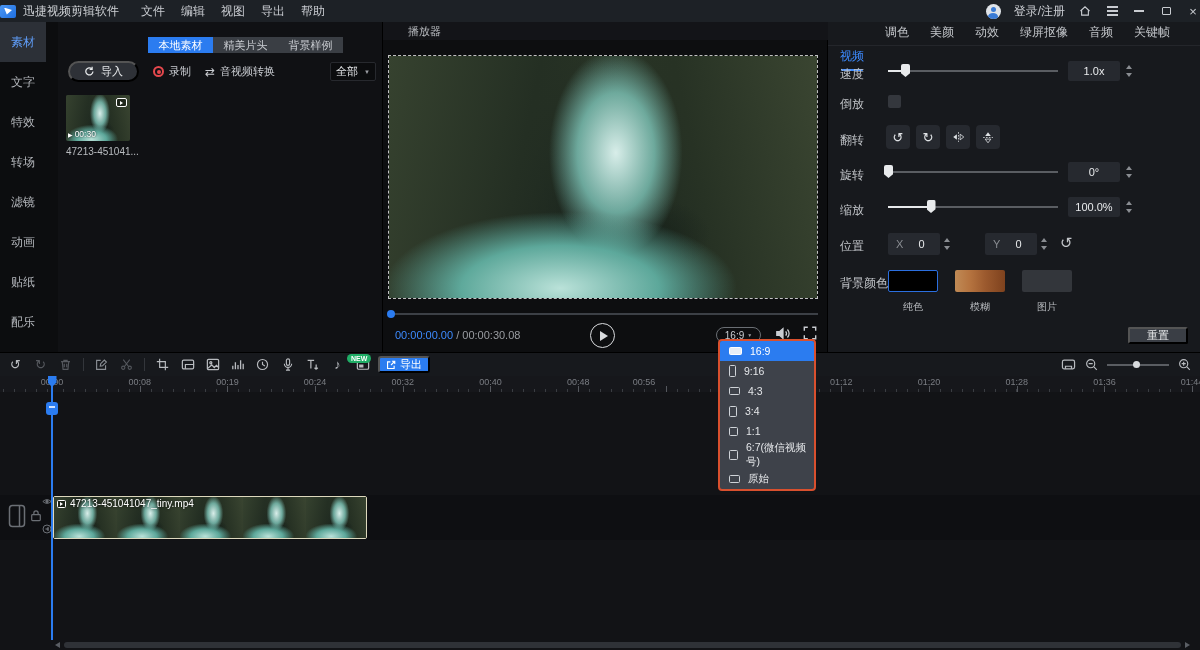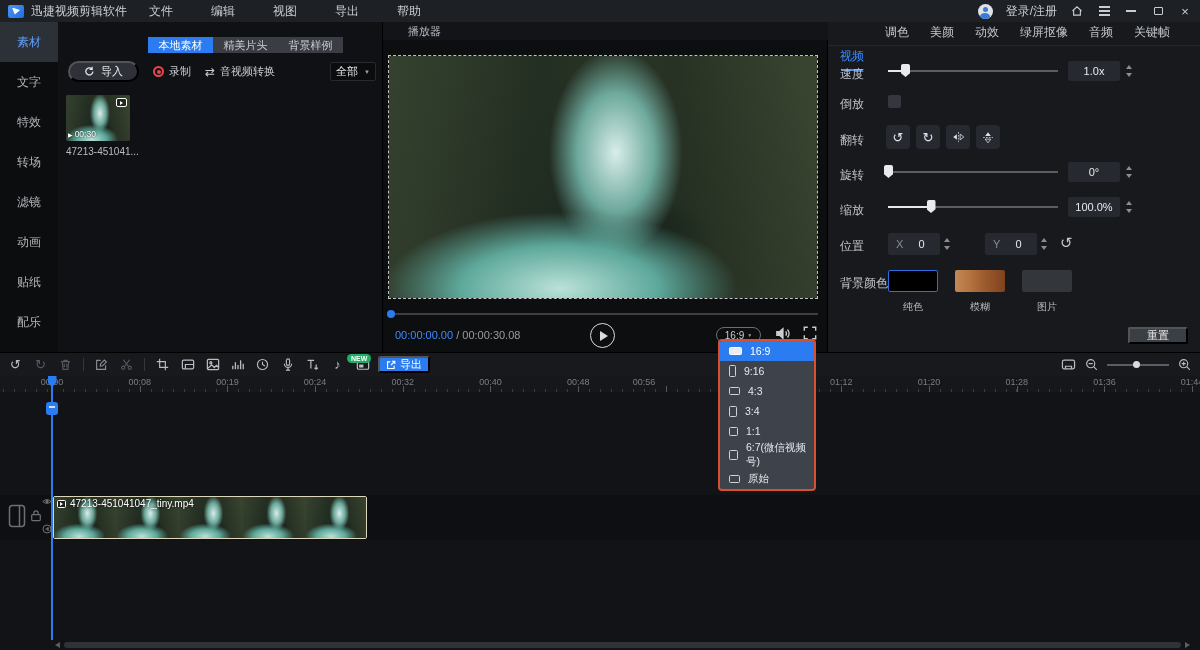--- a/index.html
+++ b/index.html
@@ -1,40 +1,40 @@
 <!DOCTYPE html>
 <html><head>
 <meta charset="utf-8">
 <style>
   *{margin:0;padding:0;box-sizing:border-box;font-family:"Liberation Sans","DejaVu Sans",sans-serif;}
   html,body{width:1200px;height:650px;background:#0b0c0e;overflow:hidden;}
   .app{position:relative;width:1200px;height:650px;color:#c2c5c9;font-size:12px;}
 
   
-  .titlebar{position:absolute;top:0;left:0;width:1200px;height:22px;background:#1d2126;display:flex;align-items:center;padding:0 8px;z-index:30;}
+  .titlebar{position:absolute;top:0;left:0;width:1200px;height:22px;background:#1d2126;display:flex;align-items:center;padding:0 0;z-index:30;}
   .logo{width:16px;height:13px;border-radius:2px;background:linear-gradient(135deg,#4a97f5,#1f6fe0);position:relative;margin-right:7px;}
   .logo:before{content:"";position:absolute;left:4px;top:3px;width:8px;height:7px;background:#fff;clip-path:polygon(0 0,100% 35%,35% 100%);}
   .app-title{color:#cdd0d4;font-size:12px;margin-right:22px;}
-  .menubar{display:flex;gap:38px;}
+  .menubar{display:flex;gap:16px;}
   .menu-item{color:#c9ccd1;cursor:default;}
   .tb-right{margin-left:auto;display:flex;align-items:center;gap:13px;}
   .avatar{width:15px;height:15px;border-radius:50%;background:#dfe3e8;position:relative;overflow:hidden;}
   .avatar:before{content:"";position:absolute;left:5px;top:3px;width:5px;height:5px;border-radius:50%;background:#3a7bd5;}
   .avatar:after{content:"";position:absolute;left:2.5px;top:9px;width:10px;height:7px;border-radius:50% 50% 0 0;background:#3a7bd5;}
   .login{color:#c9ccd1;font-size:12px;}
   .win-ic{color:#c9ccd1;display:flex;align-items:center;justify-content:center;width:14px;height:14px;}
   .burger{display:flex;flex-direction:column;gap:2.5px;}
   .burger i{display:block;width:11px;height:1.5px;background:#c9ccd1;}
   .restore-box{width:9px;height:8px;border:1.3px solid #c9ccd1;border-radius:1px;}
   .minus{width:10px;height:1.5px;background:#c9ccd1;}
   .closex{font-size:13px;line-height:1;color:#c9ccd1;}
 
   
   .rail{position:absolute;top:22px;left:0;width:58px;height:330px;background:#0c0d0f;z-index:5;}
-  .rail-item{width:58px;height:40px;display:flex;align-items:center;justify-content:center;color:#b4b7bc;font-size:12px;}
+  .rail-item{width:46px;height:40px;display:flex;align-items:center;justify-content:center;color:#b4b7bc;font-size:12px;}
   .rail-item.active{background:#2c3037;color:#5f9cf6;}
 
   
   .media-panel{position:absolute;top:22px;left:58px;width:325px;height:330px;background:#101114;border-right:1px solid #000;}
   .mtabs{position:absolute;top:15px;left:62px;display:flex;}
   .mtab{width:65px;height:16px;font-size:11px;display:flex;align-items:center;justify-content:center;background:#3a3e44;color:#c9ccd1;}
   .mtab.active{background:#2b7cf0;color:#fff;margin-left:28px;}
   .mactions{position:absolute;top:39px;left:10px;display:flex;align-items:center;gap:14px;}
   .btn-import{display:flex;align-items:center;gap:6px;background:#2e3137;border-radius:11px;height:21px;padding:0 14px;color:#e8eaec;font-size:11px;}
   .act{display:flex;align-items:center;gap:5px;color:#c9ccd1;font-size:11px;}

